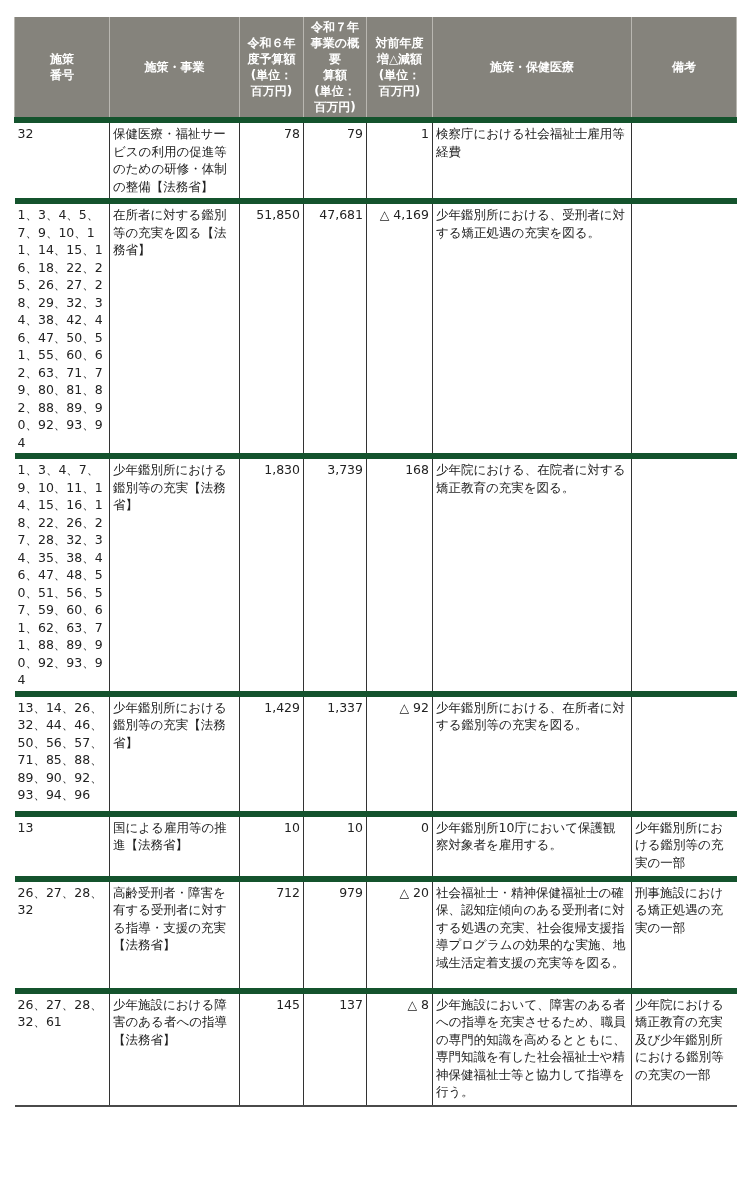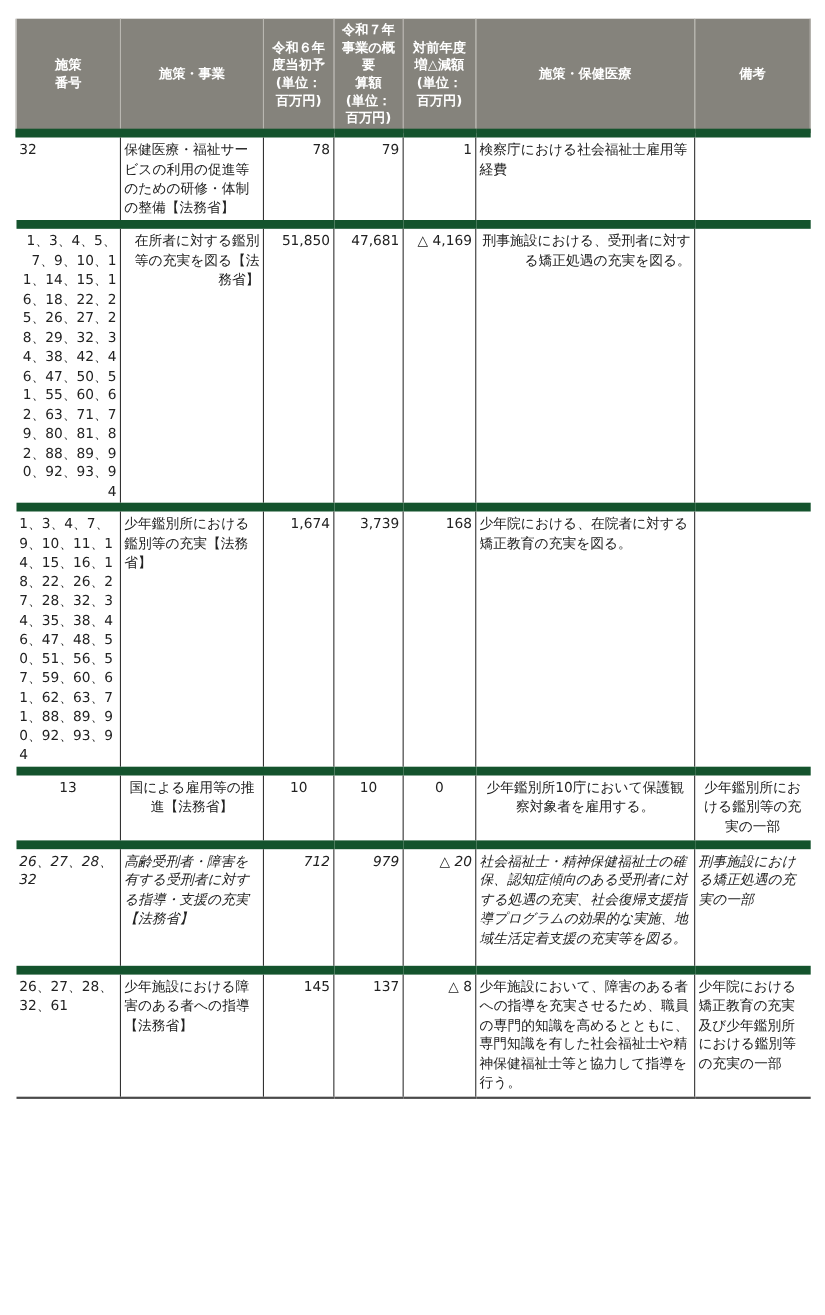--- a/index.html
+++ b/index.html
@@ -13,35 +13,35 @@
   table.budget th {
     background: #85837c; color: #ffffff; font-weight: bold;
     text-align: center; vertical-align: middle;
     border-left: 1px solid #b9b7b1; border-right: 1px solid #b9b7b1;
     font-size: 12px; line-height: 16px; padding: 2px 2px;
     height: 84px;
   }
   table.budget td {
     vertical-align: top; padding: 2px 3px 2px 3px;
     border-left: 1.5px solid #333; border-right: 1.5px solid #333;
-    border-top: 8px solid #14532d; word-break: break-all;
+    border-top: 6px solid #14532d; word-break: break-all;
   }
   table.budget tr td:first-child { border-left: none; }
   table.budget tr td:last-child { border-right: none; }
   table.budget tr:last-child td { border-bottom: 2px solid #4a4a4a; }
   td.num { text-align: right; padding-right: 3px; margin-top: 28px; }
   td.ids { padding-left: 4px; }
   td.note { letter-spacing: 0; }
   .r1 td { height: 71px; }
-  .r2 td { height: 217px; text-align: right; }
+  .r2 td { height: 217px; }
   .r3 td { height: 226px; }
   .r4 td { height: 110px; }
   .r5 td { height: 154px; }
-  .r6 td { height: 55px; text-align: center; }
-  .r7 td { height: 102px; font-style: italic; }
+  .r6 td { height: 55px; }
+  .r7 td { height: 102px; }
   .r8 td { height: 107px; }
 </style>
 </head>
 <body>
 
 <table class="budget">
   <colgroup>
     <col style="width:95px">
     <col style="width:130px">
     <col style="width:64px">
@@ -49,21 +49,21 @@
     <col style="width:66px">
     <col style="width:199px">
     <col style="width:105px">
   </colgroup>
   <thead>
     <tr>
       <th style="white-space:pre-line">施策
 番号</th>
       <th>施策・事業</th>
       <th style="white-space:pre-line">令和６年
-度当初予
+度予算額
 (単位：
 百万円)</th>
       <th style="white-space:pre-line">令和７年
 事業の概要
 算額
 (単位：
 百万円)</th>
       <th style="white-space:pre-line">対前年度
 増△減額
 (単位：
@@ -81,30 +81,39 @@
       <td class="num">1</td>
       <td>検察庁における社会福祉士雇用等経費</td>
       <td class="note"></td>
     </tr>
     <tr class="r2">
       <td class="ids">1、3、4、5、7、9、10、11、14、15、16、18、22、25、26、27、28、29、32、34、38、42、46、47、50、51、55、60、62、63、71、79、80、81、82、88、89、90、92、93、94</td>
       <td>在所者に対する鑑別等の充実を図る【法務省】</td>
       <td class="num">51,850</td>
       <td class="num">47,681</td>
       <td class="num">△ 4,169</td>
-      <td>刑事施設における、受刑者に対する矯正処遇の充実を図る。</td>
+      <td>少年鑑別所における、受刑者に対する矯正処遇の充実を図る。</td>
       <td class="note"></td>
     </tr>
     <tr class="r3">
       <td class="ids">1、3、4、7、9、10、11、14、15、16、18、22、26、27、28、32、34、35、38、46、47、48、50、51、56、57、59、60、61、62、63、71、88、89、90、92、93、94</td>
       <td>少年鑑別所における鑑別等の充実【法務省】</td>
-      <td class="num">1,674</td>
+      <td class="num">1,830</td>
       <td class="num">3,739</td>
       <td class="num">168</td>
       <td>少年院における、在院者に対する矯正教育の充実を図る。</td>
+      <td class="note"></td>
+    </tr>
+    <tr class="r4">
+      <td class="ids">13、14、26、32、44、46、50、56、57、71、85、88、89、90、92、93、94、96</td>
+      <td>少年鑑別所における鑑別等の充実【法務省】</td>
+      <td class="num">1,429</td>
+      <td class="num">1,337</td>
+      <td class="num">△ 92</td>
+      <td>少年鑑別所における、在所者に対する鑑別等の充実を図る。</td>
       <td class="note"></td>
     </tr>
     <tr class="r6">
       <td class="ids">13</td>
       <td>国による雇用等の推進【法務省】</td>
       <td class="num">10</td>
       <td class="num">10</td>
       <td class="num">0</td>
       <td>少年鑑別所10庁において保護観察対象者を雇用する。</td>
       <td class="note">少年鑑別所における鑑別等の充実の一部</td>

